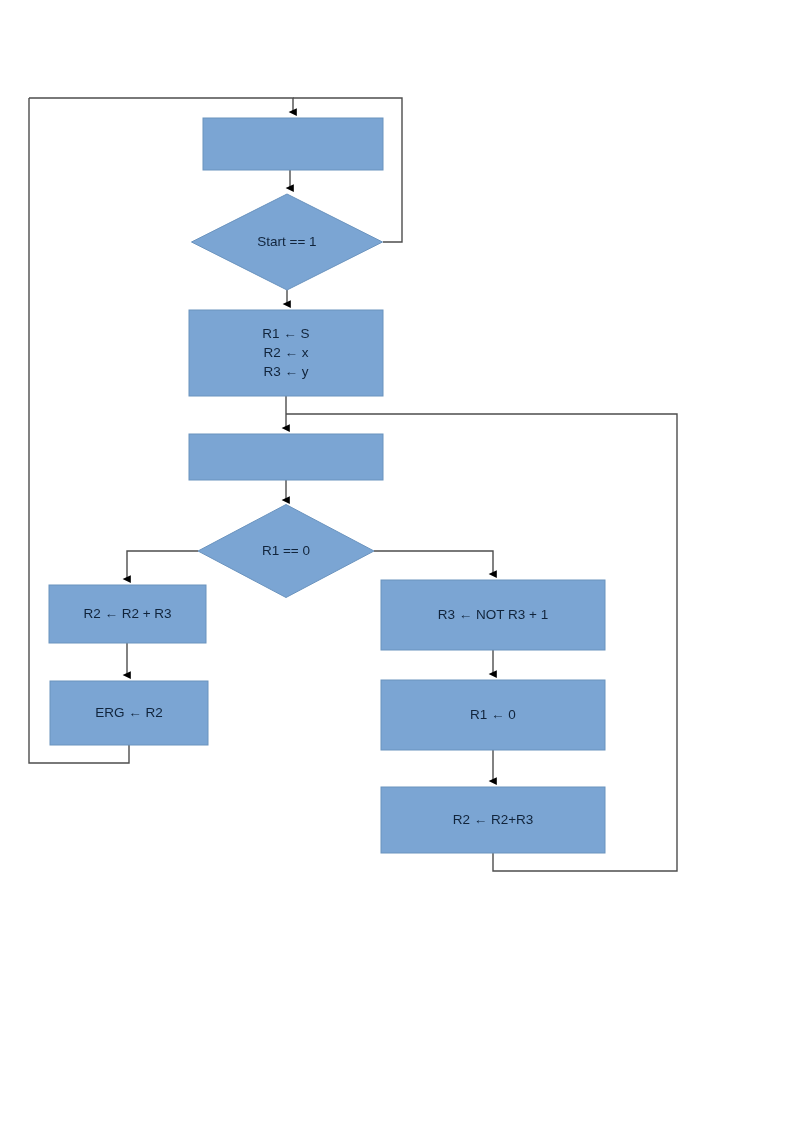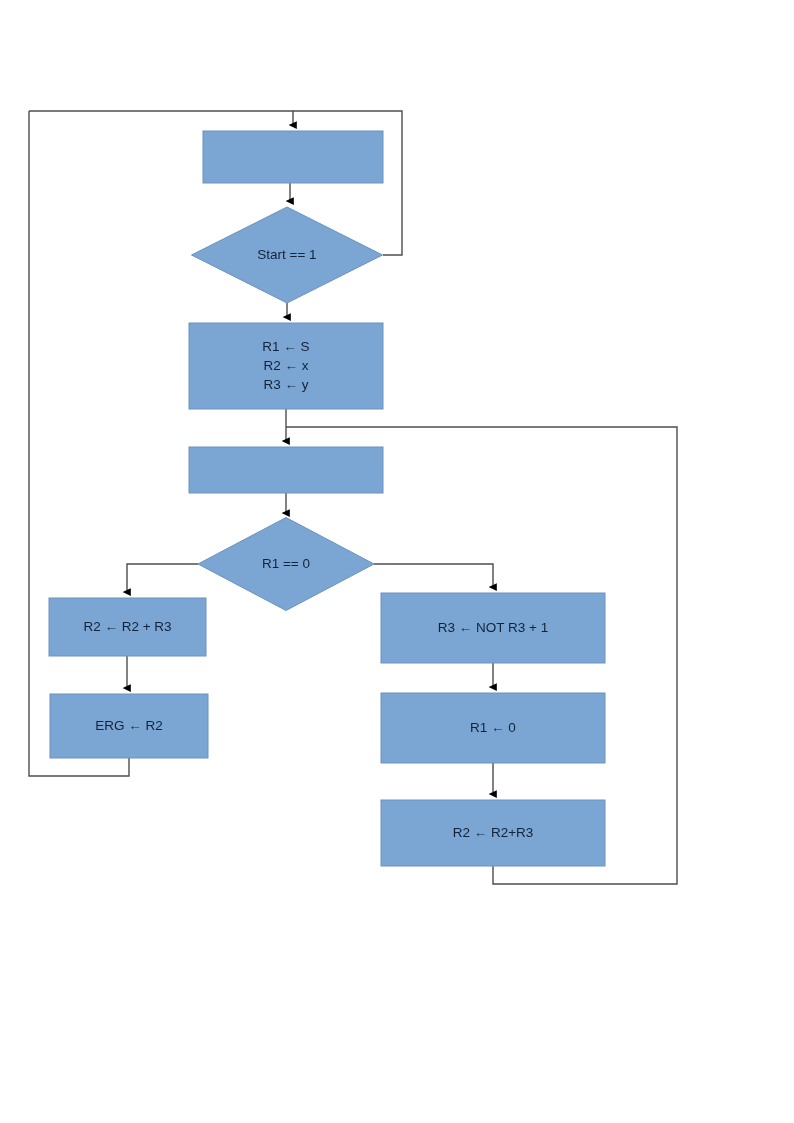--- a/index.html
+++ b/index.html
@@ -10,21 +10,21 @@
   body {
     width: 794px;
     height: 1123px;
     position: relative;
     overflow: hidden;
     font-family: "Liberation Sans", sans-serif;
   }
   #flow-root {
     position: absolute;
     left: 0;
-    top: 13px;
+    top: 0;
     width: 794px;
     height: 910px;
   }
   svg.flow-canvas {
     position: absolute;
     left: 0;
     top: 0;
     width: 794px;
     height: 1123px;
     display: block;

